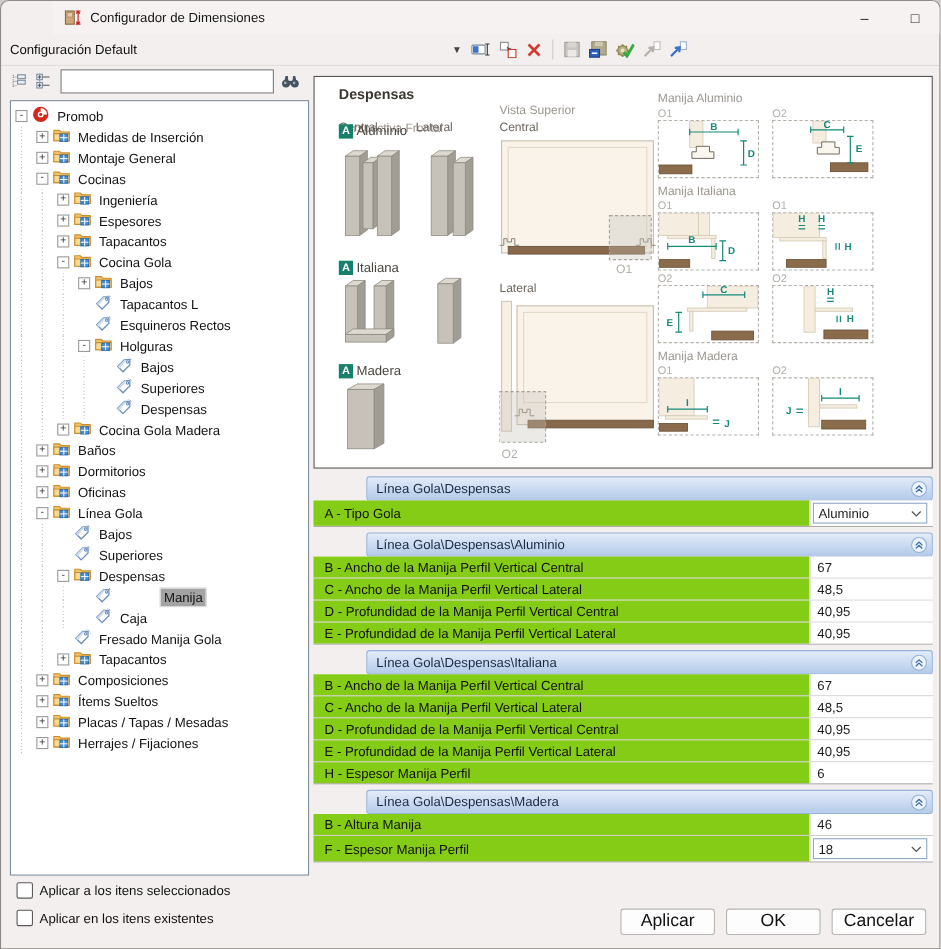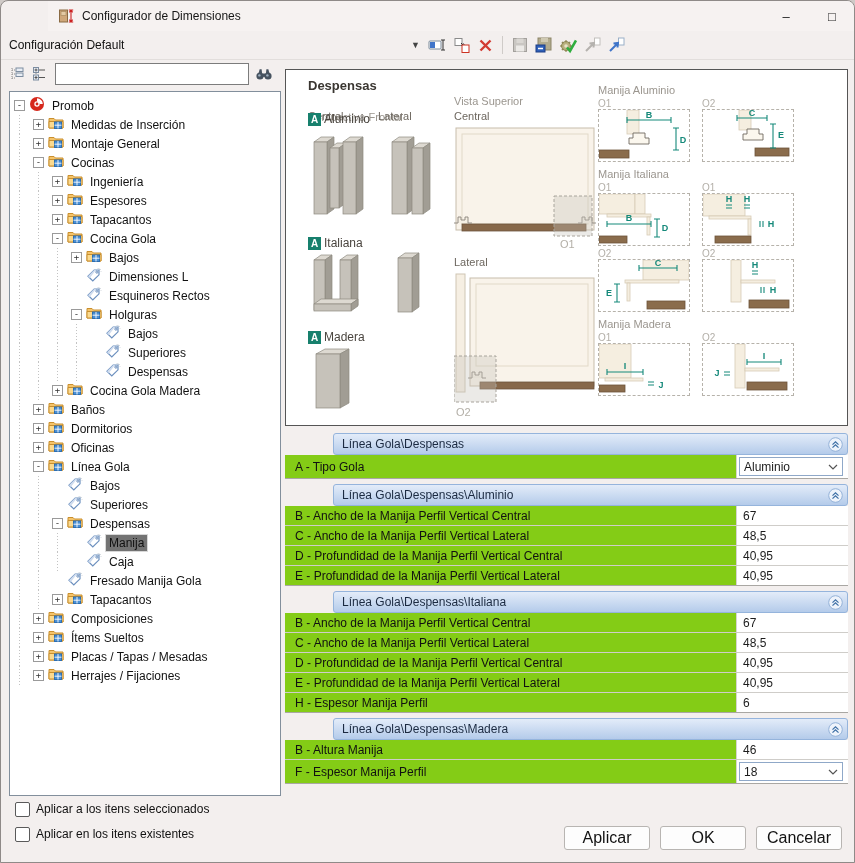--- a/index.html
+++ b/index.html
@@ -25,21 +25,21 @@
   .treebox{position:absolute;left:8px;top:90px;width:272px;height:705px;background:#fff;border:1px solid #828f9c;
            overflow:hidden;padding-top:4px;box-sizing:border-box;}
   .trow{display:flex;align-items:center;height:19px;white-space:nowrap;padding-left:4px;}
   .tind{width:19px;height:19px;flex:0 0 19px;background-image:repeating-linear-gradient(#c3c3c3 0 1px,transparent 1px 3px);
         background-size:1px 19px;background-position:5px 0;background-repeat:no-repeat;}
   .texp{width:11px;height:11px;flex:0 0 11px;border:1px solid #9a9a9a;background:#fff;color:#333;
         font:9px/9px "DejaVu Sans Mono",monospace;text-align:center;box-sizing:border-box;margin-right:4px;}
   .texp.none{border:none;background:none;}
   .ticon{width:16px;height:16px;flex:0 0 16px;margin-right:4px;}
   .tlabel{padding:1px 3px;color:#111;}
-  .trow.sel .tlabel{background:#737373;outline:1px solid #d8d8d8;}
+  .trow.sel .tlabel{background:#a3a3a3;outline:1px solid #d8d8d8;margin-left:40px;}
   
   .diagram{position:absolute;left:284px;top:68px;width:563px;height:357px;background:#fff;border:1px solid #555;box-sizing:border-box;}
   .dg-title{position:absolute;left:22px;top:8px;font-size:13px;font-weight:bold;color:#3a3631;}
   .dg-sub{position:absolute;font-size:11px;color:#9b968f;}
   .mat-col{position:absolute;left:22px;top:42px;width:150px;}
   .mrow{display:flex;align-items:center;margin-bottom:2px;}
   .mbadge{width:13px;height:13px;background:#17806d;color:#fff;font:bold 10px/13px "Liberation Sans",sans-serif;text-align:center;margin-right:3px;}
   .mname{font-size:12px;color:#4a453f;}
   .mshapes{display:flex;gap:14px;margin-left:2px;}
   .hand-col{position:absolute;left:312px;top:14px;width:245px;}
@@ -58,21 +58,21 @@
   .ptitle{flex:1;}
   .pcollapse{width:15px;height:15px;display:flex;}
   .prow{display:flex;height:19px;border-bottom:1px solid #cfcdc9;align-items:stretch;}
   .prow:last-child{border-bottom:1px solid #a9a7a3;}
   .plabel{width:451px;background:#84cc16;display:flex;align-items:center;padding-left:10px;box-sizing:border-box;color:#111;}
   .pvalue{flex:1;background:#fff;border-left:1px solid #d6d4d0;display:flex;align-items:center;padding-left:6px;position:relative;}
   .prow.combo{height:23px;}
   .pcombo{display:flex;align-items:center;justify-content:space-between;border:1px solid #8fa8c8;background:#fff;
           height:19px;width:104px;padding:0 4px;box-sizing:border-box;margin-left:-4px;}
   
-  .chk{position:absolute;left:14px;display:flex;align-items:flex-start;gap:6px;color:#111;}
+  .chk{position:absolute;left:14px;display:flex;align-items:center;gap:6px;color:#111;}
   .chk-box{width:13px;height:13px;border:1px solid #5a5a5a;border-radius:2px;background:#fff;}
   .btns{position:absolute;right:12px;bottom:12px;display:flex;gap:10px;}
   .btn{width:86px;height:24px;background:#fdfdfd;border:1px solid #b8b5b2;border-radius:3px;
        font-family:"Liberation Sans",sans-serif;font-size:16px;color:#111;display:flex;align-items:center;justify-content:center;}
 </style>
 </head>
 <body>
 
 <div class="window">
 
@@ -297,21 +297,21 @@
         <span class="tind"></span>
         <span class="tind"></span>
         <span class="tind"></span>
         <span class="texp none"></span>
         <span><svg class="ticon" viewBox="0 0 16 16">
             <path d="M13 1.5 l1.5 1.5 M15 4.5 l.5 .5 M11.5 1 l.5 .5" stroke="#a8b2be" stroke-width="0.9"></path>
             <path d="M2 9.2 L8.2 3 H13 V7.8 L6.8 14 Z" fill="#fff" stroke="#6b8fbe" stroke-width="1.2"></path>
             <path d="M2 9.2 L8.2 3 H10 L3.8 11 Z" fill="#cfdcef"></path>
             <circle cx="10.9" cy="5.1" r="1.1" fill="#fff" stroke="#6b8fbe"></circle>
           </svg></span>
-        <span class="tlabel">Dimensiones L</span>
+        <span class="tlabel">Tapacantos L</span>
       </div>
       <div class="trow">
         <span class="tind"></span>
         <span class="tind"></span>
         <span class="tind"></span>
         <span class="texp none"></span>
         <span><svg class="ticon" viewBox="0 0 16 16">
             <path d="M13 1.5 l1.5 1.5 M15 4.5 l.5 .5 M11.5 1 l.5 .5" stroke="#a8b2be" stroke-width="0.9"></path>
             <path d="M2 9.2 L8.2 3 H13 V7.8 L6.8 14 Z" fill="#fff" stroke="#6b8fbe" stroke-width="1.2"></path>
             <path d="M2 9.2 L8.2 3 H10 L3.8 11 Z" fill="#cfdcef"></path>

